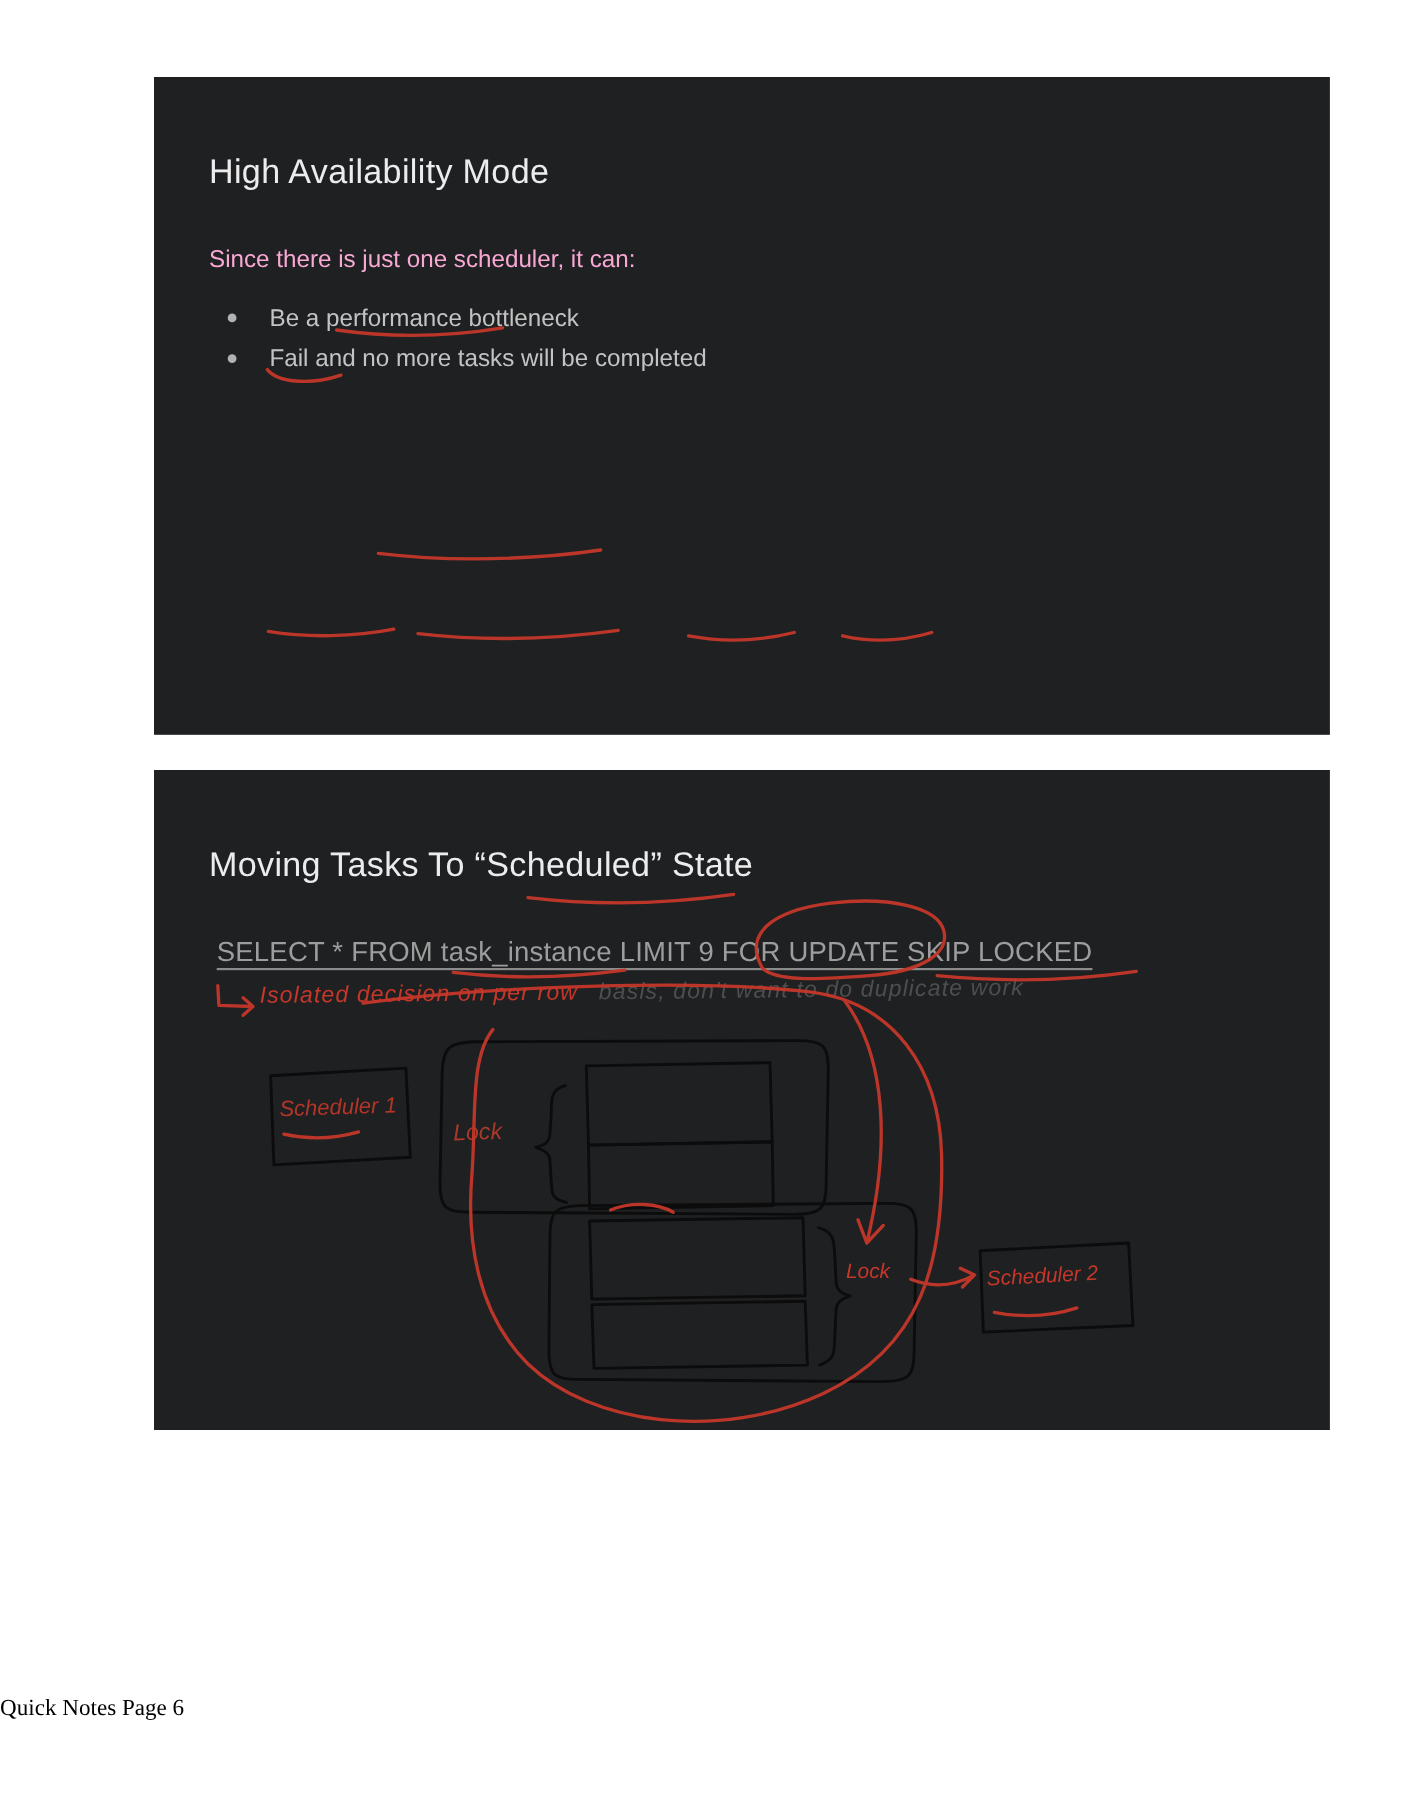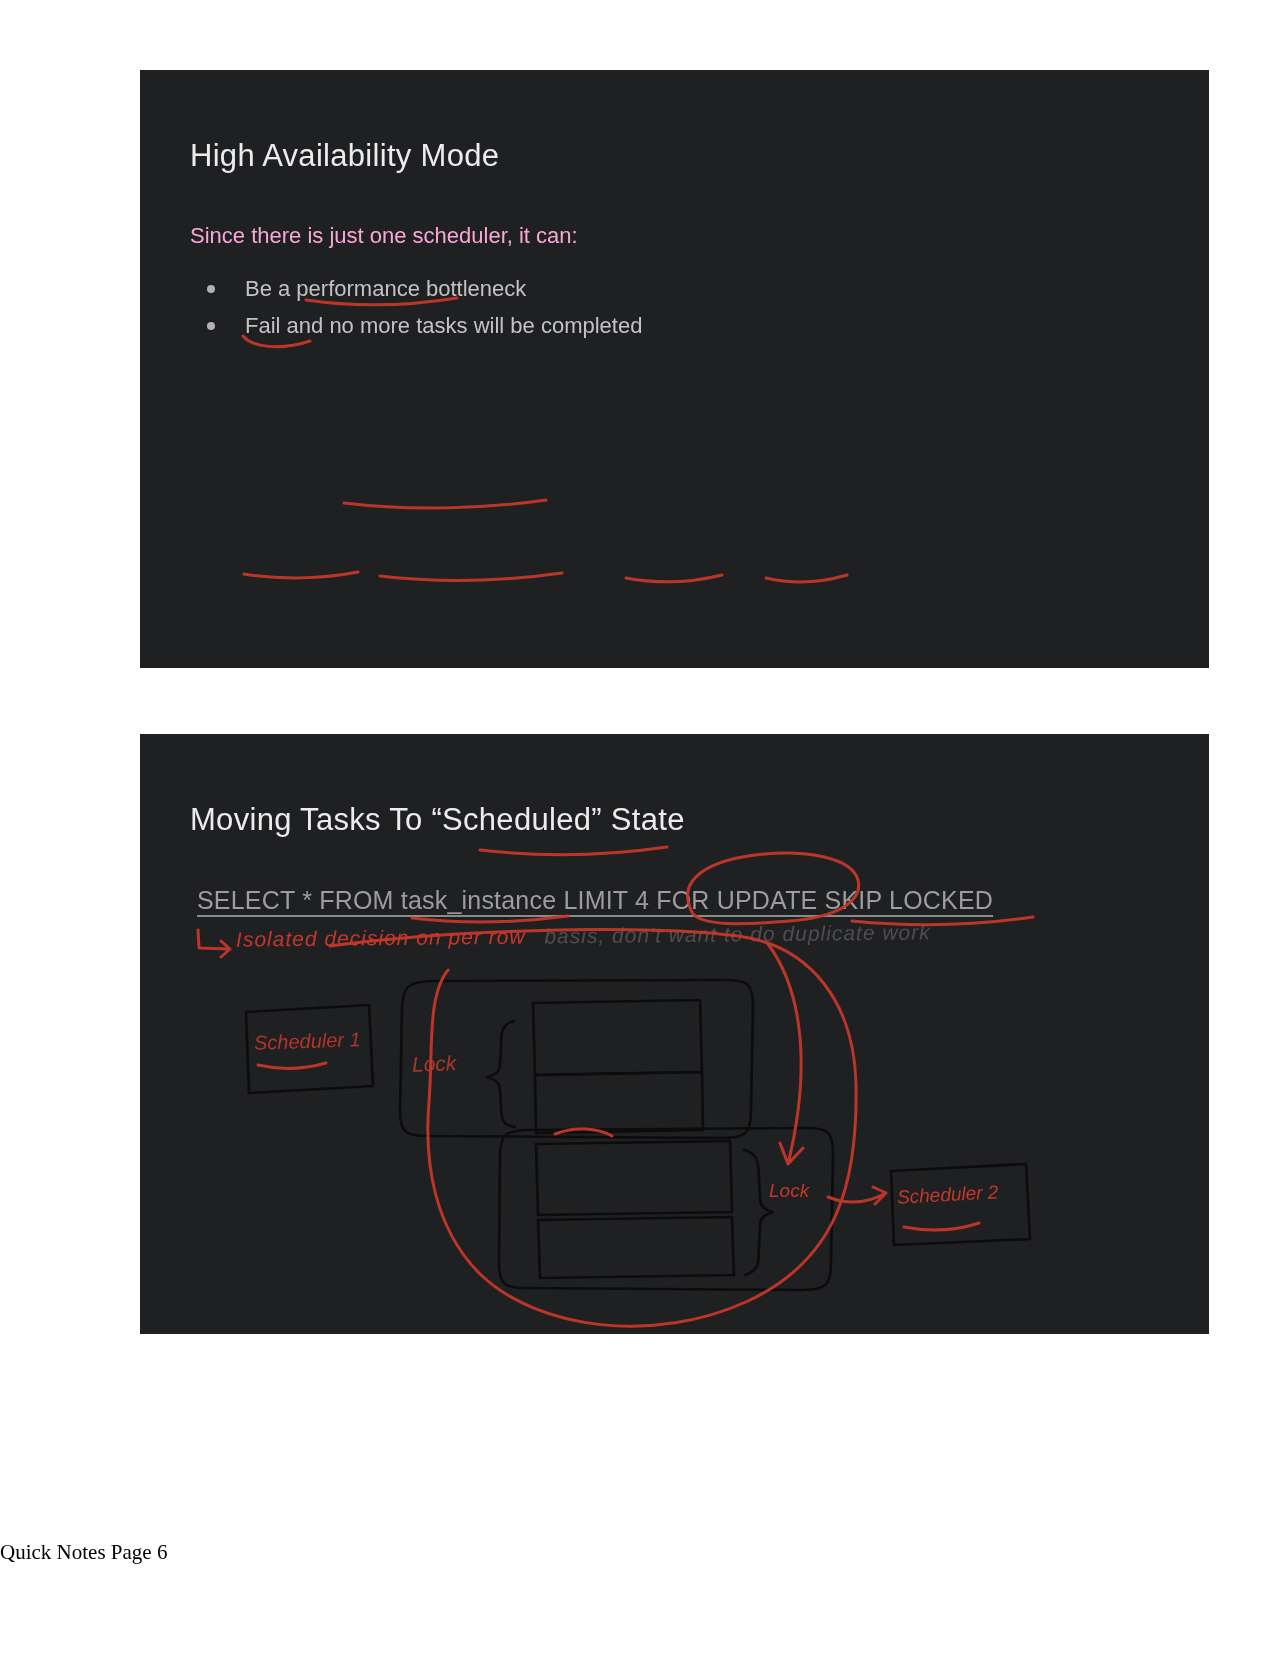--- a/index.html
+++ b/index.html
@@ -5,21 +5,21 @@
   * { margin:0; padding:0; box-sizing:border-box; }
   html,body { background:#ffffff; }
   .page {
     position:relative; width:1275px; height:1653px; background:#ffffff;
     font-family:"Liberation Sans", sans-serif; overflow:hidden;
   }
   .slide {
     position:absolute; left:140px; width:1069px; background:#1f2022;
   }
   .slide1 { top:70px; height:598px;padding-left:20px; }
-  .slide2 { top:700px; height:600px;margin-top:34px; }
+  .slide2 { top:700px; height:600px; }
   .slide-title {
     position:absolute; left:50px; top:66px; color:#ececec;
     font-size:31px; font-weight:500; letter-spacing:.3px; line-height:40px;
     white-space:nowrap;
   }
   .intro {
     position:absolute; left:50px; top:150px; color:#f9a8d4;
     font-size:22px; line-height:32px;
   }
   .para {
@@ -96,21 +96,21 @@
         <path d="M240,506 C300,513 365,511 422,503"></path>
         <path d="M486,508 C518,514 550,513 582,505"></path>
         <path d="M626,508 C652,514 680,513 707,505"></path>
       </g>
     </svg>
   </section>
 
   <section class="slide slide2">
     <h1 class="slide-title">Moving Tasks To “Scheduled” State</h1>
 
-    <div class="sql">SELECT * FROM task_instance LIMIT 4 FOR UPDATE SKIP LOCKED</div>
+    <div class="sql">SELECT * FROM task_instance LIMIT 9 FOR UPDATE SKIP LOCKED</div>
 
     <div class="hw">
       <span class="hw-red">Isolated decision on per row</span>
       <span class="hw-dark">basis, don't want to do duplicate work</span>
     </div>
 
     <div class="lbl lbl-sched1">Scheduler 1</div>
     <div class="lbl lbl-lock-a">Lock</div>
     <div class="lbl lbl-lock-b">Lock</div>
     <div class="lbl lbl-sched2">Scheduler 2</div>

